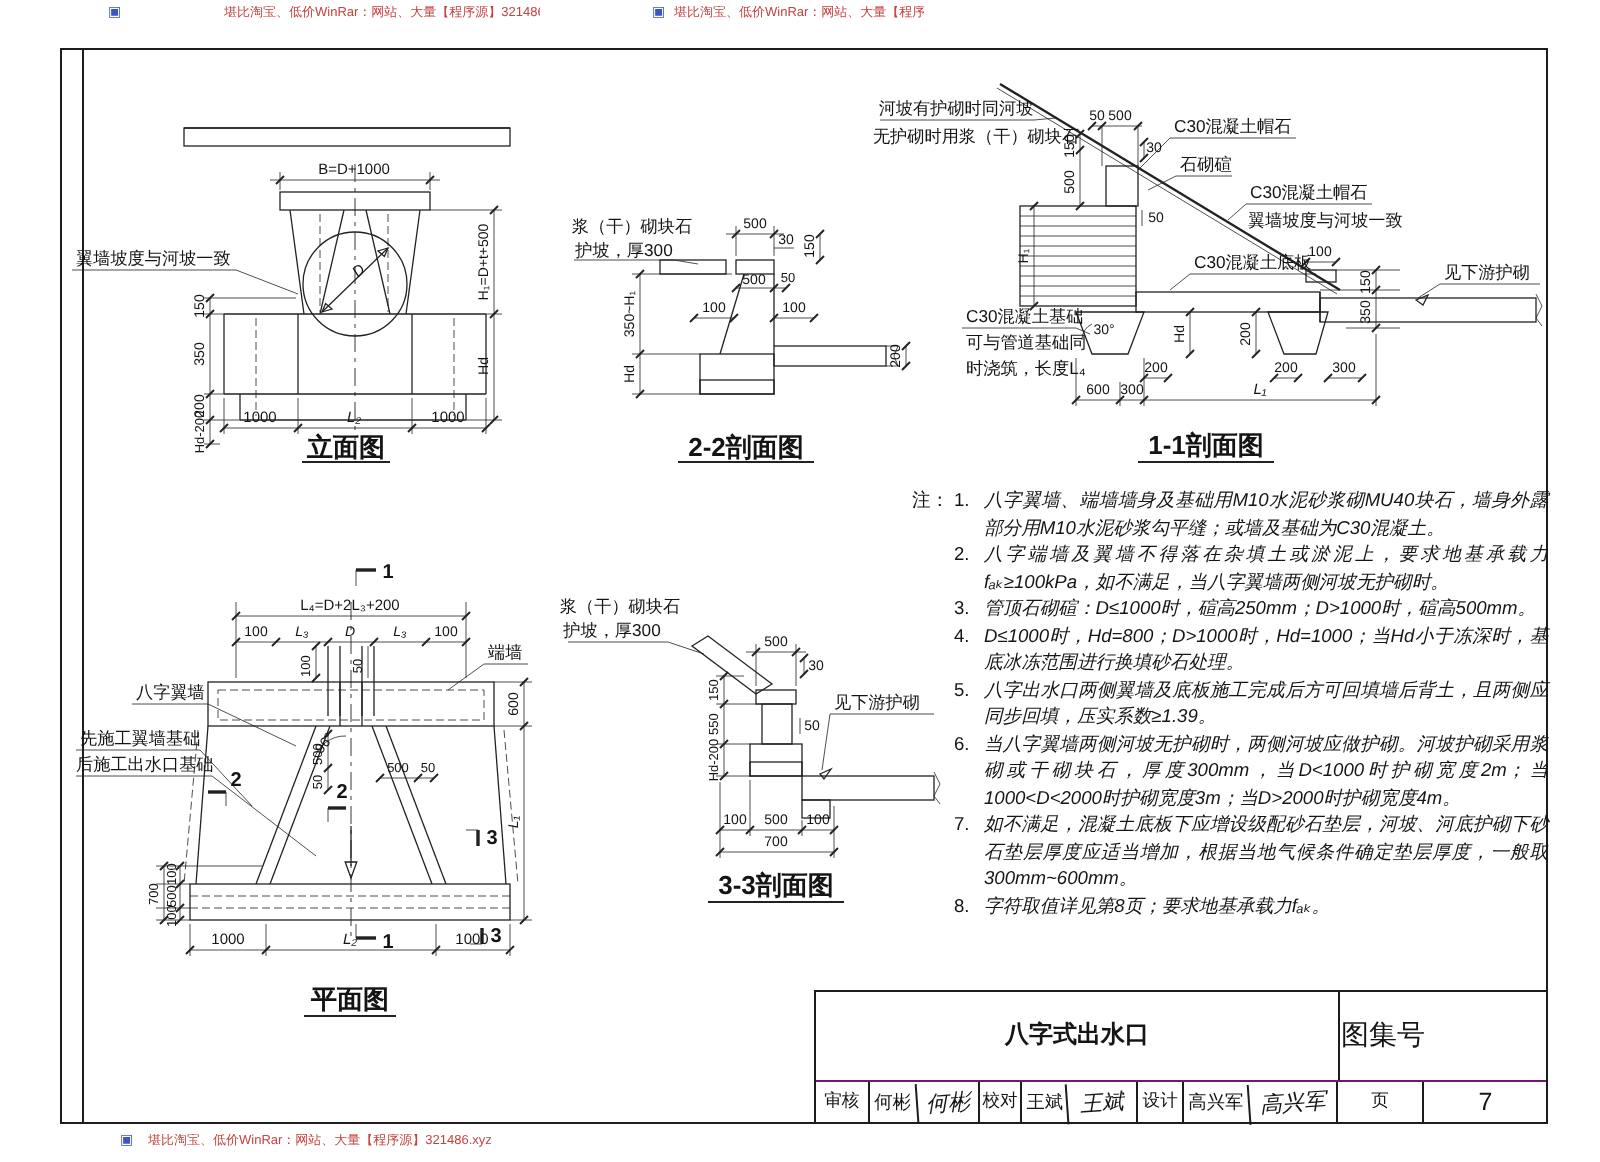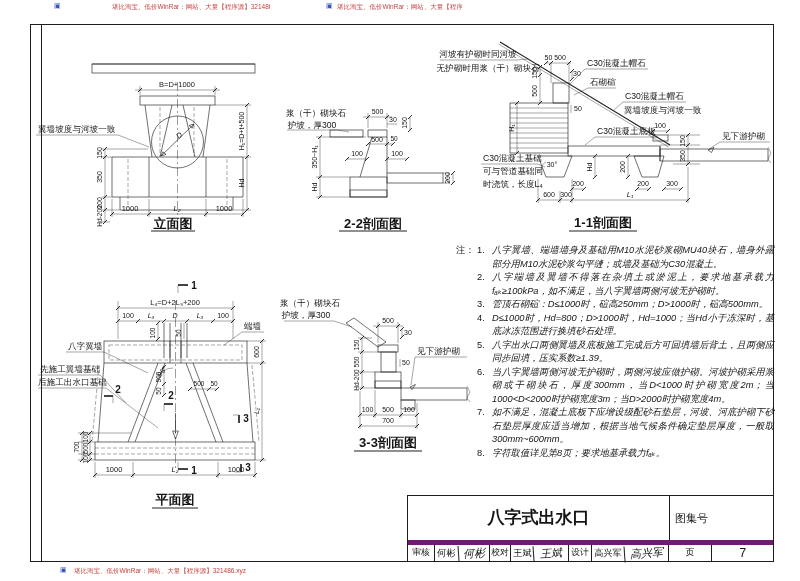--- a/index.html
+++ b/index.html
@@ -27,26 +27,26 @@
   .notes .prefix{position:absolute;left:0;top:0;}
   .notes .list{margin-left:21px;}
   .nitem{display:flex;}
   .nitem .no{width:15px;flex:none;}
   .nitem .txt{flex:1;text-align:justify;font-style:italic;}
   
   .tb{position:absolute;left:407px;top:495px;width:367px;height:67px;border:1.7px solid #1d1d1d;
       box-sizing:border-box;display:flex;flex-direction:column;background:#fff;}
   .tb *{box-sizing:border-box;}
   .tbr1{display:flex;height:44px;}
-  .tbr2{display:flex;height:21px;border-top:5px solid #701a75;flex:1;}
+  .tbr2{display:flex;height:21px;border-top:1px solid #701a75;flex:1;}
   .tbc{border-left:1px solid #1d1d1d;display:flex;align-items:center;justify-content:center;overflow:hidden;}
   .tbc.first{border-left:none;}
   .tbtitle{flex-direction:column;line-height:1.25;font-weight:bold;}
-  .t1{font-size:17px;} .t2{font-size:12.5px;}
-  .atl{font-size:11px;} .atn{font-size:13px;letter-spacing:.5px;}
+  .t1{font-size:12px;font-family:Liberation Mono, monospace;} .t2{font-size:12.5px;}
+  .atl{font-size:14px;} .atn{font-size:13px;letter-spacing:.5px;}
   .rl{font-size:8.8px;} .rn{font-size:9.2px;}
   .sig{font-family:"Liberation Serif","DejaVu Serif",serif;font-style:italic;font-size:11px;transform:rotate(-4deg);}
   .pg{font-size:12.5px;}
 </style>
 </head>
 <body>
 
 <div class="page">
   <div class="frame"></div>
   <div class="innerline"></div>

